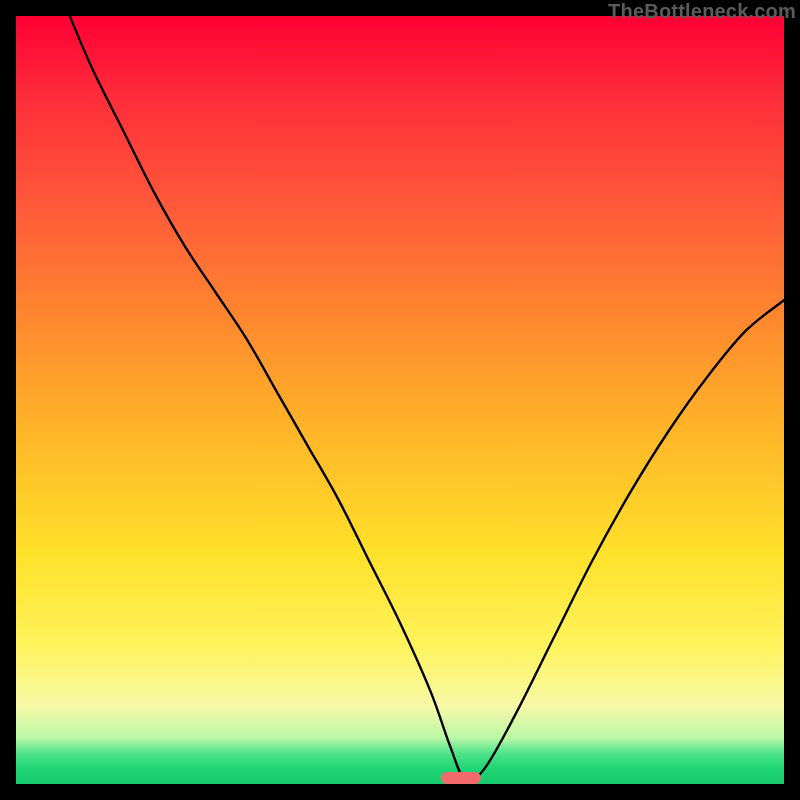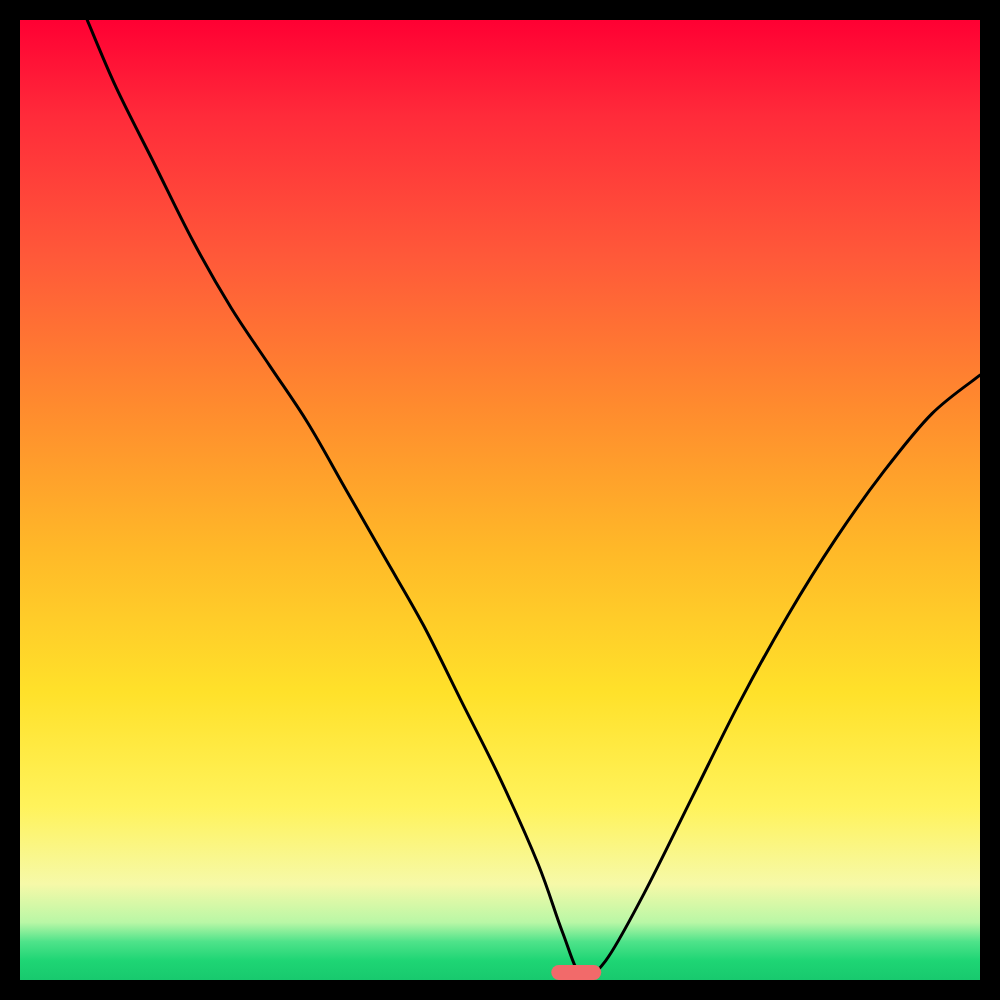--- a/index.html
+++ b/index.html
@@ -62,20 +62,21 @@
     font-size: 20px;
     font-weight: 600;
     letter-spacing: 0.2px;
     z-index: 5;
   }
 </style>
 </head>
 <body>
 
 <div class="frame">
+  <div class="watermark">TheBottleneck.com</div>
 
   <div class="plot-area">
     <svg class="curve" viewBox="0 0 768 768" preserveAspectRatio="none">
       <path id="curve-path" fill="none" stroke="#000" stroke-width="2.4" stroke-linecap="round" stroke-linejoin="round" d="M 53.76 0.00 C 57.60 8.96, 67.84 34.56, 76.80 53.76 C 85.76 72.96, 97.28 94.72, 107.52 115.20 C 117.76 135.68, 128.00 157.44, 138.24 176.64 C 148.48 195.84, 158.72 213.76, 168.96 230.40 C 179.20 247.04, 189.44 261.12, 199.68 276.48 C 209.92 291.84, 220.16 305.92, 230.40 322.56 C 240.64 339.20, 250.88 358.40, 261.12 376.32 C 271.36 394.24, 281.60 412.16, 291.84 430.08 C 302.08 448.00, 312.32 464.64, 322.56 483.84 C 332.80 503.04, 343.04 524.80, 353.28 545.28 C 363.52 565.76, 373.76 584.96, 384.00 606.72 C 394.24 628.48, 406.40 655.36, 414.72 675.84 C 423.04 696.32, 428.16 714.88, 433.92 729.60 C 439.68 744.32, 443.52 760.32, 449.28 764.16 C 455.04 768.00, 460.16 763.52, 468.48 752.64 C 476.80 741.76, 487.68 720.64, 499.20 698.88 C 510.72 677.12, 524.80 647.68, 537.60 622.08 C 550.40 596.48, 563.20 569.60, 576.00 545.28 C 588.80 520.96, 601.60 497.92, 614.40 476.16 C 627.20 454.40, 640.00 433.92, 652.80 414.72 C 665.60 395.52, 678.40 377.60, 691.20 360.96 C 704.00 344.32, 716.80 327.68, 729.60 314.88 C 742.40 302.08, 761.60 289.28, 768.00 284.16"></path>
     </svg>
     <div class="red-pill" id="pill" style="left: 425.44px; top: 755.856px;"></div>
   </div>
 </div>
 
 </body></html>

